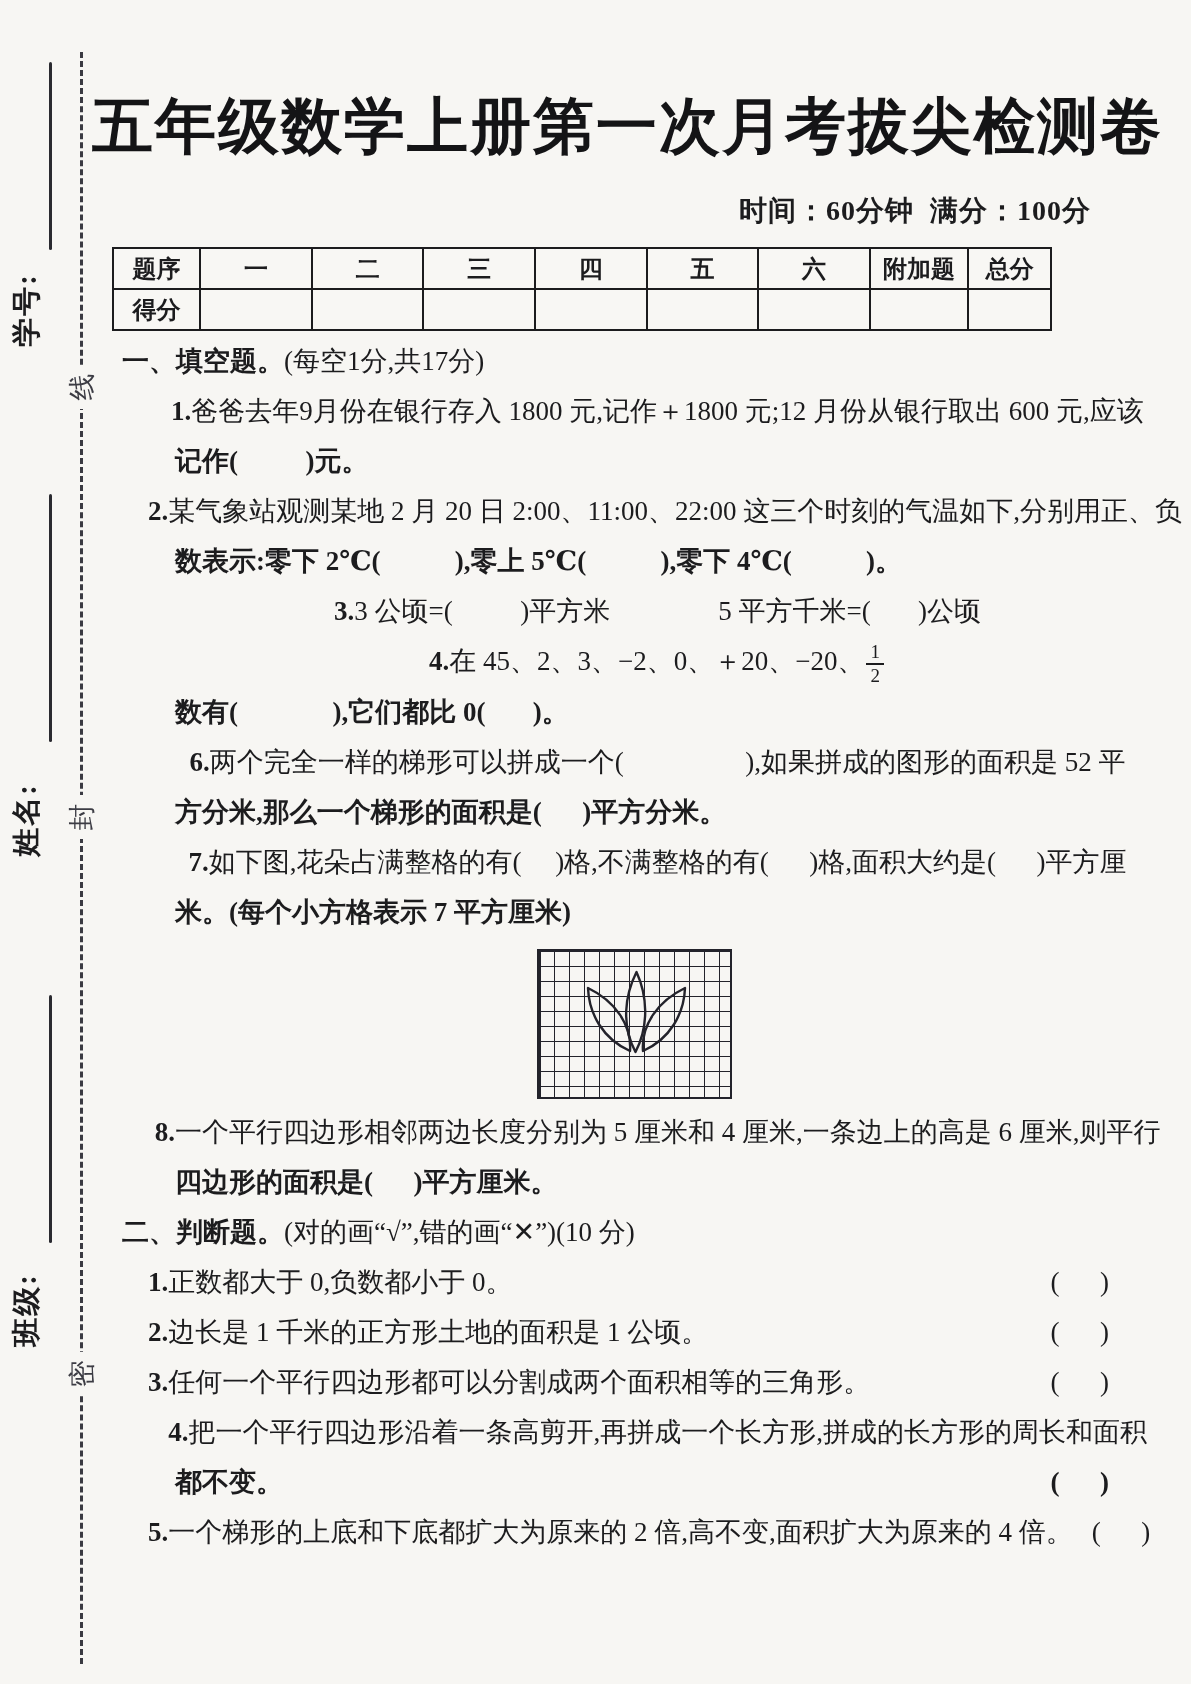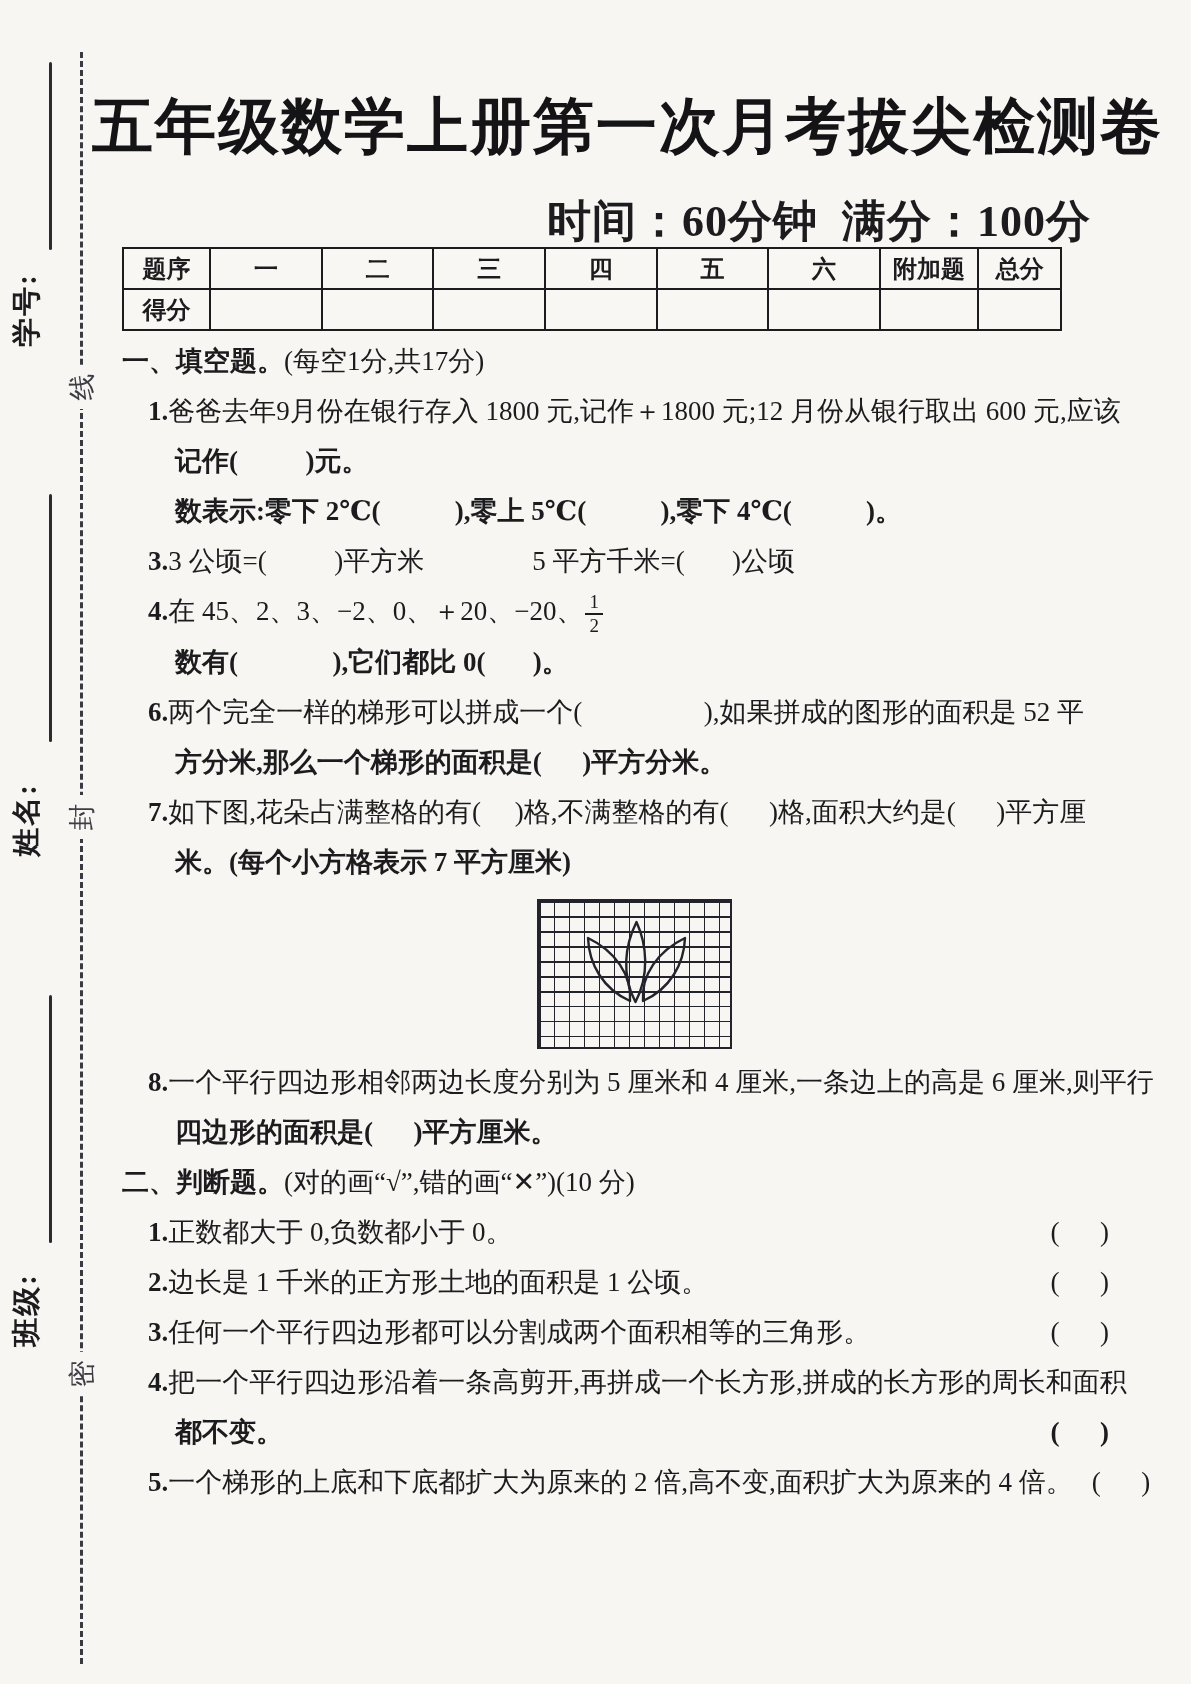--- a/index.html
+++ b/index.html
@@ -30,40 +30,40 @@
     transform:rotate(-90deg);
   }
   
   .title {
     position:absolute; left:92px; top:86px; width:1000px;
     font-size:61px; font-weight:900; letter-spacing:2px; text-align:right;
     white-space:nowrap; color:#141416;
   }
   .subtitle {
     position:absolute; top:192px; right:100px;
-    font-size:44px; font-weight:700; letter-spacing:1px; white-space:pre;text-align:right;
+    font-size:28px; font-weight:700; letter-spacing:1px; white-space:pre;text-align:right;
   }
   
   .score-table {
-    position:absolute; left:122px; top:247px; width:940px;
+    position:absolute; left:112px; top:247px; width:940px;
     border-collapse:collapse; table-layout:fixed;border-radius:15px;
   }
   .score-table td {
     border:2.5px solid #1c1c1e; height:41px; text-align:center;
     font-size:24px; font-weight:700; background:#f8f7f4;
   }
   
   .content {
     position:absolute; left:122px; top:336px; width:1045px;
     font-size:27px; line-height:50px;
   }
   .sec-head { white-space:pre; }
   .sec-head .bold { font-weight:800;text-align:center; }
   .line { white-space:pre; }
-  .l1 { margin-left:26px; }
+  .l1 { margin-left:26px;text-align:center; }
   .l2 { margin-left:53px;font-weight:bold; }
   .qnum { font-weight:800; }
   .judge { display:flex;gap:19px; }
   .judge .paren { margin-left:auto; margin-right:58px; white-space:pre; }
   .frac {
     display:inline-flex; flex-direction:column; align-items:center;
     vertical-align:middle; font-size:19px; line-height:1.15; margin:0 2px;
   }
   .frac .fn { border-bottom:2px solid #1c1c1e; padding:0 4px; }
   
@@ -138,20 +138,21 @@
 <div class="content">
 
   <div class="sec-head"><span class="bold">一、填空题。</span><span>(每空1分,共17分)</span></div>
 
   <div class="q">
     <div class="line l1"><span class="qnum">1.</span><span>爸爸去年9月份在银行存入 1800 元,记作＋1800 元;12 月份从银行取出 600 元,应该</span></div>
     <div class="line l2">记作(          )元。</div>
   </div>
 
   <div class="q">
+    <div class="line l1"><span class="qnum">2.</span><span>某气象站观测某地 2 月 20 日 2:00、11:00、22:00 这三个时刻的气温如下,分别用正、负</span></div>
     <div class="line l2">数表示:零下 2℃(           ),零上 5℃(           ),零下 4℃(           )。</div>
   </div>
 
   <div class="q">
     <div class="line l1"><span class="qnum">3.</span><span>3 公顷=(          )平方米                5 平方千米=(       )公顷</span></div>
   </div>
 
   <div class="q">
     <div class="line l1"><span class="qnum">4.</span><span>在 45、2、3、−2、0、＋20、−20、</span><span class="frac"><span class="fn">1</span><span class="fd">2</span></span></div>
     <div class="line l2">数有(              ),它们都比 0(       )。</div>

